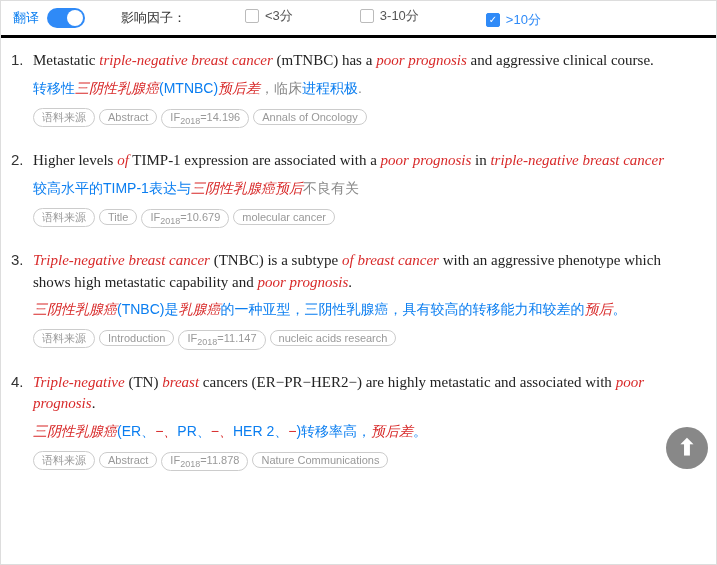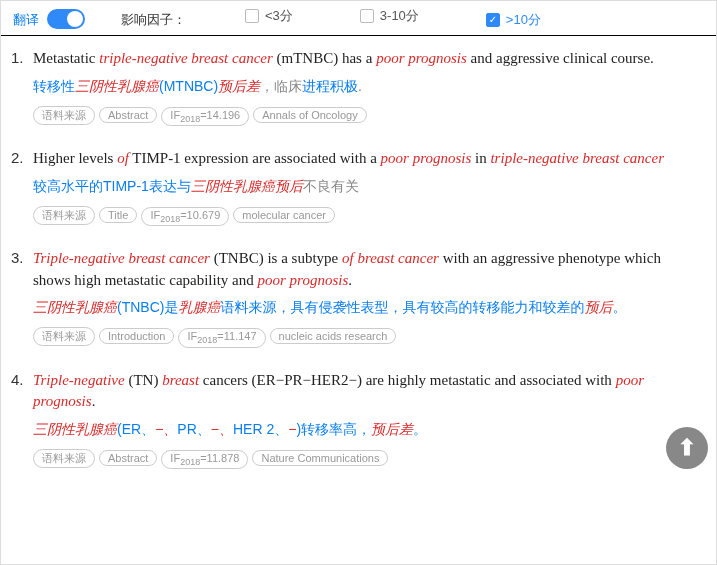--- a/index.html
+++ b/index.html
@@ -7,23 +7,23 @@
     font-family: "Microsoft YaHei", "PingFang SC", Arial, sans-serif;
     background: #fff;
     width: 717px;
     height: 565px;
     overflow: hidden;
     position: relative;
     border: 1px solid #ddd;
   }
   .topbar {
     display: flex;
-    align-items: flex-end;
+    align-items: center;
     padding: 6px 12px;
-    border-bottom: 1px solid #000000;
+    border-bottom: 3px solid #000000;
     font-size: 13px;
     color: #555;
   }
   .topbar .translate-label {
     color: #0b7ef0;
     margin-right: 8px;
   }
   .toggle {
     width: 38px;
     height: 20px;
@@ -168,21 +168,21 @@
       <div class="item-body">
         <div class="english"><span>Higher levels </span><em>of</em><span> TIMP-1 expression are associated with a </span><em>poor prognosis</em><span> in </span><em>triple-negative breast cancer</em></div>
         <div class="chinese"><span>较高水平的TIMP-1表达与</span><span class="hl">三阴性乳腺癌预后</span><span class="gray">不良有关</span></div>
         <div class="tags"><span class="tag">语料来源</span><span class="tag">Title</span><span class="tag">IF<sub>2018</sub>=10.679</span><span class="tag">molecular cancer</span></div>
       </div>
     </div>
     <div class="item">
       <div class="item-num">3.</div>
       <div class="item-body">
         <div class="english"><em>Triple-negative breast cancer</em><span> (TNBC) is a subtype </span><em>of breast cancer</em><span> with an aggressive phenotype which shows high metastatic capability and </span><em>poor prognosis</em><span>.</span></div>
-        <div class="chinese"><span class="hl">三阴性乳腺癌</span><span>(TNBC)是</span><span class="hl">乳腺癌</span><span>语料来源，具有侵袭性表型，具有较高的转移能力和较差的</span><span class="hl">预后</span><span>。</span></div>
+        <div class="chinese"><span class="hl">三阴性乳腺癌</span><span>(TNBC)是</span><span class="hl">乳腺癌</span><span>的一种亚型，三阴性乳腺癌，具有较高的转移能力和较差的</span><span class="hl">预后</span><span>。</span></div>
         <div class="tags"><span class="tag">语料来源</span><span class="tag">Introduction</span><span class="tag">IF<sub>2018</sub>=11.147</span><span class="tag">nucleic acids research</span></div>
       </div>
     </div>
     <div class="item">
       <div class="item-num">4.</div>
       <div class="item-body">
         <div class="english"><em>Triple-negative</em><span> (TN) </span><em>breast</em><span> cancers (ER−PR−HER2−) are highly metastatic and associated with </span><em>poor prognosis</em><span>.</span></div>
         <div class="chinese"><span class="hl">三阴性乳腺癌</span><span>(ER、</span><span class="hl">−、</span><span>PR、</span><span class="hl">−、</span><span>HER 2、</span><span class="hl">−</span><span>)转移率高，</span><span class="hl">预后差</span><span>。</span></div>
         <div class="tags"><span class="tag">语料来源</span><span class="tag">Abstract</span><span class="tag">IF<sub>2018</sub>=11.878</span><span class="tag">Nature Communications</span></div>
       </div>

